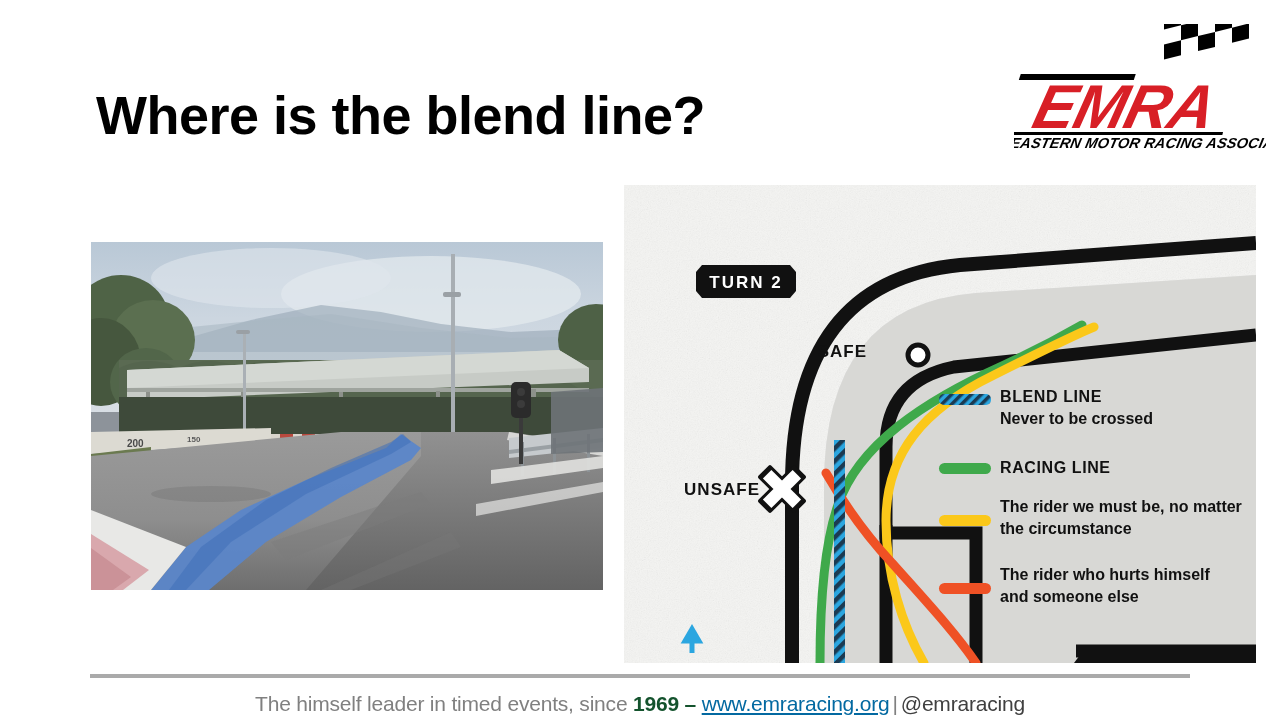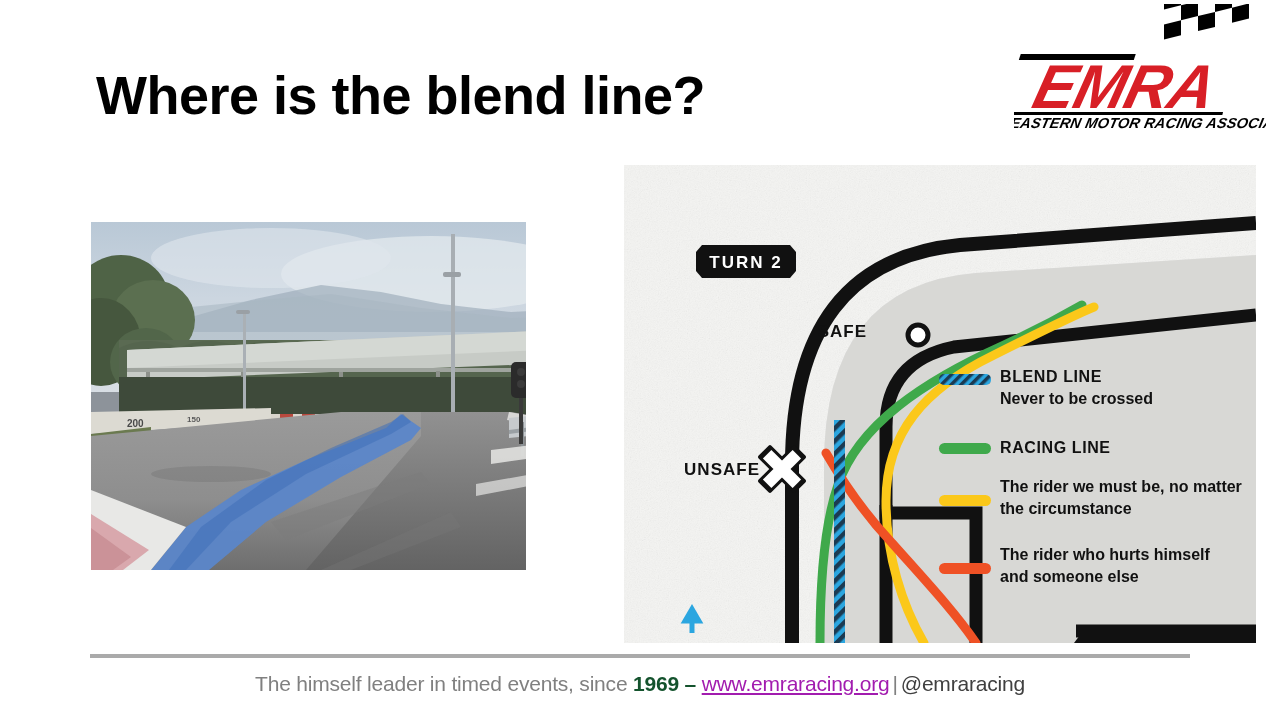--- a/index.html
+++ b/index.html
@@ -2,37 +2,37 @@
 <html><head>
 <meta charset="utf-8">
 <style>
   html,body{margin:0;padding:0;}
   body{
     width:1280px;height:720px;
     background:#ffffff;
     font-family:"Liberation Sans",sans-serif;
     overflow:hidden;position:relative;
   }
-  .slide{position:absolute;inset:0;}
+  .slide{position:absolute;inset:0;margin-top:20px;}
 
   
   .title{
     position:absolute;left:96px;top:66px;
     font-size:54px;font-weight:700;color:#000;
     letter-spacing:-0.5px;line-height:1.1;
     white-space:nowrap;
   }
 
   
   .logo{position:absolute;right:14px;top:4px;width:252px;height:128px;}
   .logo svg{display:block;width:100%;height:100%;}
 
   
   .photo{
-    position:absolute;left:91px;top:222px;width:435px;height:348px;
+    position:absolute;left:91px;top:222px;width:512px;height:348px;
     overflow:hidden;background:#8d939a;
   }
   .photo svg{display:block;width:512px;height:348px;}
 
   
   .diagram{
     position:absolute;left:624px;top:165px;width:632px;height:478px;
     overflow:hidden;background:#f2f2f0;
   }
   .diagram svg{display:block;width:632px;height:478px;}
@@ -42,21 +42,21 @@
     position:absolute;left:90px;top:654px;width:1100px;height:4px;
     background:#aaaaaa;
   }
   .footer{
     position:absolute;left:0;right:0;top:672px;
     text-align:center;font-size:21px;color:#808080;
     font-family:"Liberation Sans",sans-serif;
     letter-spacing:-0.2px;white-space:nowrap;
   }
   .footer .b{font-weight:700;color:#14532d;}
-  .footer .lnk{color:#a21caf;}
+  .footer .lnk{color:#0369a1;}
   .footer .sep{color:#808080;padding:0 3px;}
   .footer .handle{color:#404040;}
 </style>
 </head>
 <body>
 
 <div class="slide">
 
   <div class="title">Where is the blend line?</div>
 

